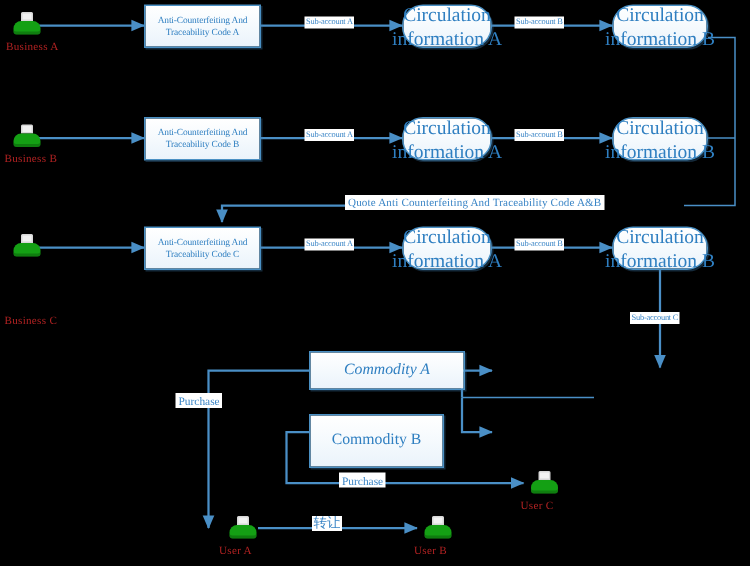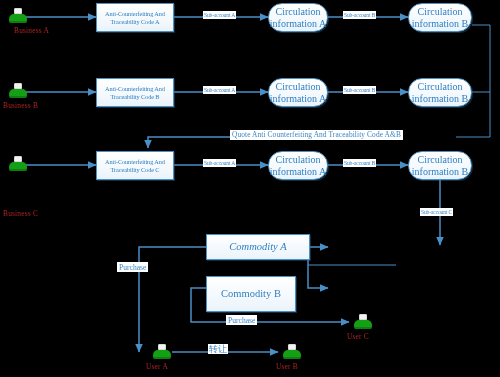--- a/index.html
+++ b/index.html
@@ -32,21 +32,21 @@
     flex-direction: column;
     align-items: center;
     justify-content: center;
     text-align: center;
     line-height: 1.18;
     box-shadow: 1px 1px 0 rgba(60,120,170,0.35);
   }
   .pbox .l1, .pbox .l2 { display: block; white-space: nowrap; }
 
   .box-code { font-size: 6.3px; letter-spacing: -0.1px; }
-  .box-circ { font-size: 10px; border-radius: 14px; }
+  .box-circ { font-size: 13px; border-radius: 14px; }
   .box-regroup { font-size: 7.2px; }
   .box-commodity { font-size: 10.5px; }
 
   
   .elabel {
     position: absolute;
     background: #ffffff;
     color: #3a85c6;
     font-size: 5.6px;
     white-space: nowrap;
@@ -219,21 +219,21 @@
   </div>
 
   <div class="elabel-lg" style="left:117px;top:262px;">Purchase</div>
   <div class="elabel-lg" style="left:226px;top:315px;">Purchase</div>
   <div class="elabel-cn" style="left:208px;top:344px;">转让</div>
 
   <div class="actor" style="left:8px;top:8px;">
     <div class="head"></div>
     <div class="body"></div>
   </div>
-  <div class="actor-label" style="left:14px;top:26px;">Business A</div>
+  <div class="actor-label" style="left:4px;top:26px;">Business A</div>
 
   <div class="actor" style="left:8px;top:83px;">
     <div class="head"></div>
     <div class="body"></div>
   </div>
   <div class="actor-label" style="left:3px;top:101px;">Business B</div>
 
   <div class="actor" style="left:8px;top:156px;">
     <div class="head"></div>
     <div class="body"></div>

